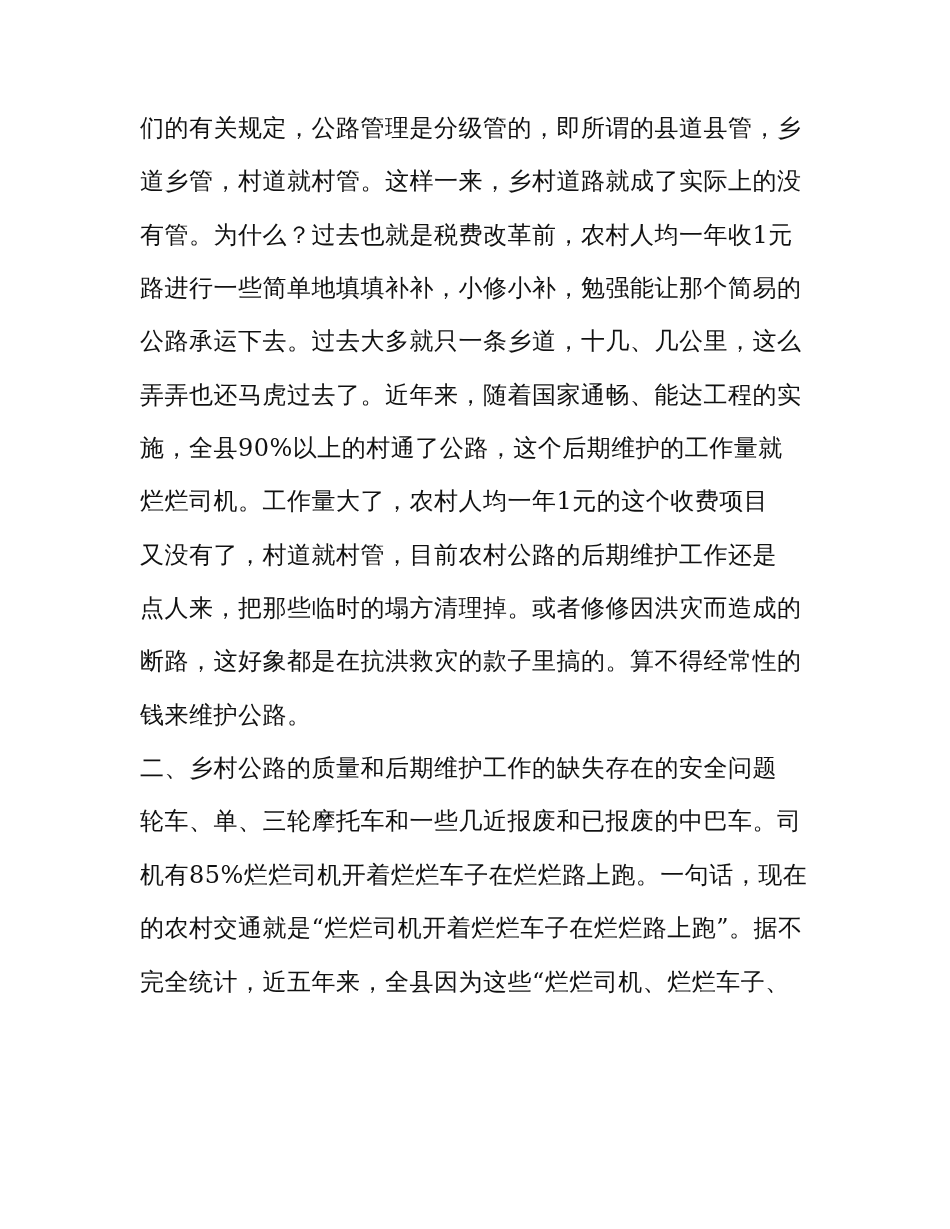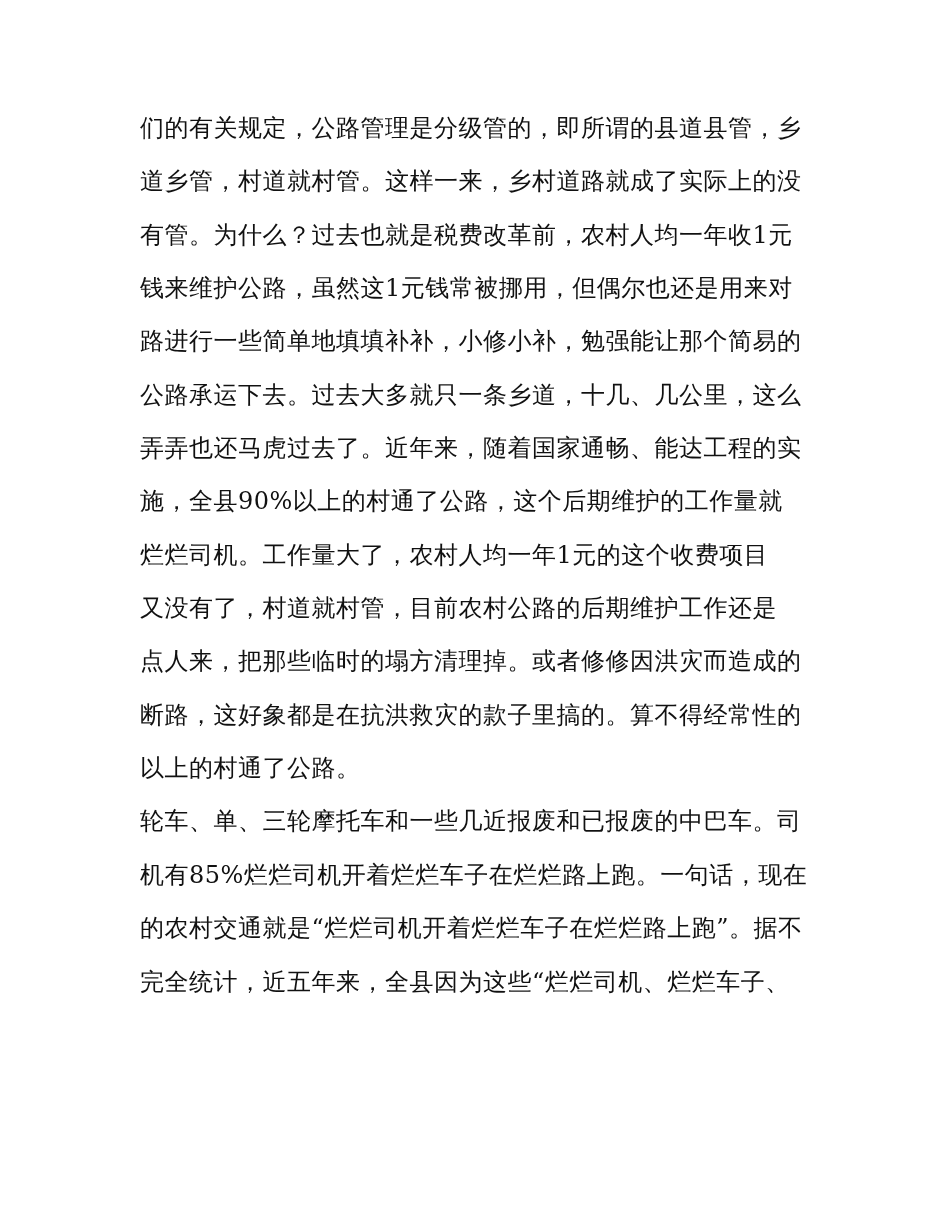--- a/index.html
+++ b/index.html
@@ -38,28 +38,28 @@
     }
   </style>
 </head>
 <body>
 
 <div class="page">
   <div class="text-body">
     <div class="line">们的有关规定，公路管理是分级管的，即所谓的县道县管，乡</div>
     <div class="line">道乡管，村道就村管。这样一来，乡村道路就成了实际上的没</div>
     <div class="line">有管。为什么？过去也就是税费改革前，农村人均一年收1元</div>
-    <div class="line">钱来维护公路，虽然这1元钱常被挪用，但偶尔也还是用来对</div>
     <div class="line">路进行一些简单地填填补补，小修小补，勉强能让那个简易的</div>
     <div class="line">公路承运下去。过去大多就只一条乡道，十几、几公里，这么</div>
     <div class="line">弄弄也还马虎过去了。近年来，随着国家通畅、能达工程的实</div>
     <div class="line">施，全县90%以上的村通了公路，这个后期维护的工作量就</div>
     <div class="line">烂烂司机。工作量大了，农村人均一年1元的这个收费项目</div>
     <div class="line">又没有了，村道就村管，目前农村公路的后期维护工作还是</div>
     <div class="line">点人来，把那些临时的塌方清理掉。或者修修因洪灾而造成的</div>
     <div class="line">断路，这好象都是在抗洪救灾的款子里搞的。算不得经常性的</div>
-    <div class="line">以上的村通了公路。</div>
+    <div class="line">钱来维护公路。</div>
+    <div class="line">二、乡村公路的质量和后期维护工作的缺失存在的安全问题</div>
     <div class="line">轮车、单、三轮摩托车和一些几近报废和已报废的中巴车。司</div>
     <div class="line">机有85%烂烂司机开着烂烂车子在烂烂路上跑。一句话，现在</div>
     <div class="line">的农村交通就是“烂烂司机开着烂烂车子在烂烂路上跑”。据不</div>
     <div class="line">完全统计，近五年来，全县因为这些“烂烂司机、烂烂车子、</div>
   </div>
 </div>
 
 </body></html>

